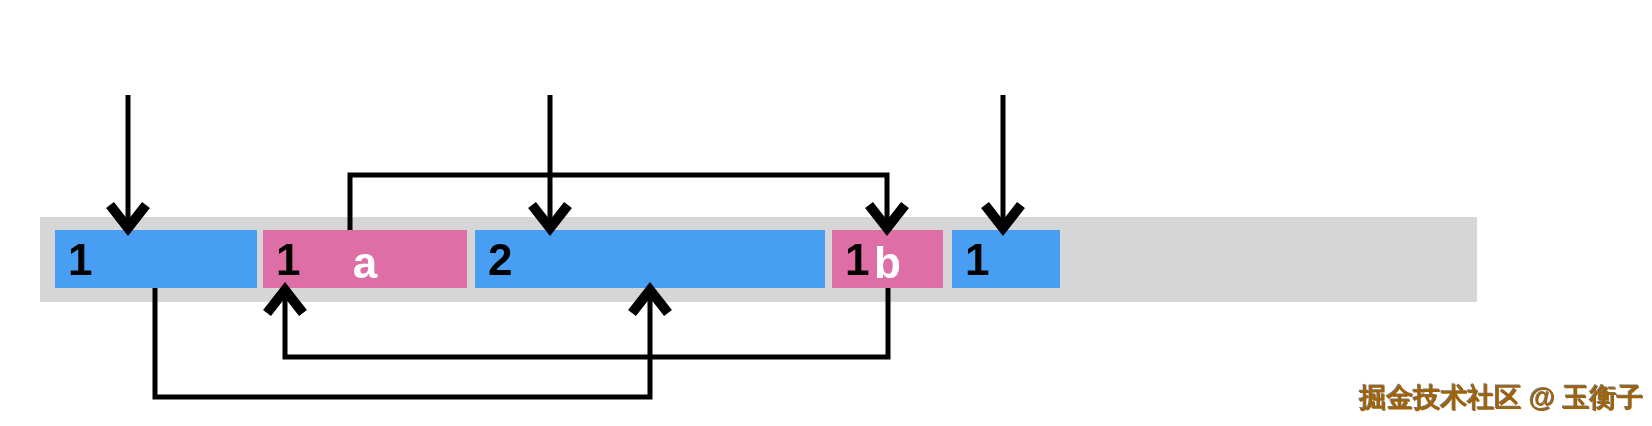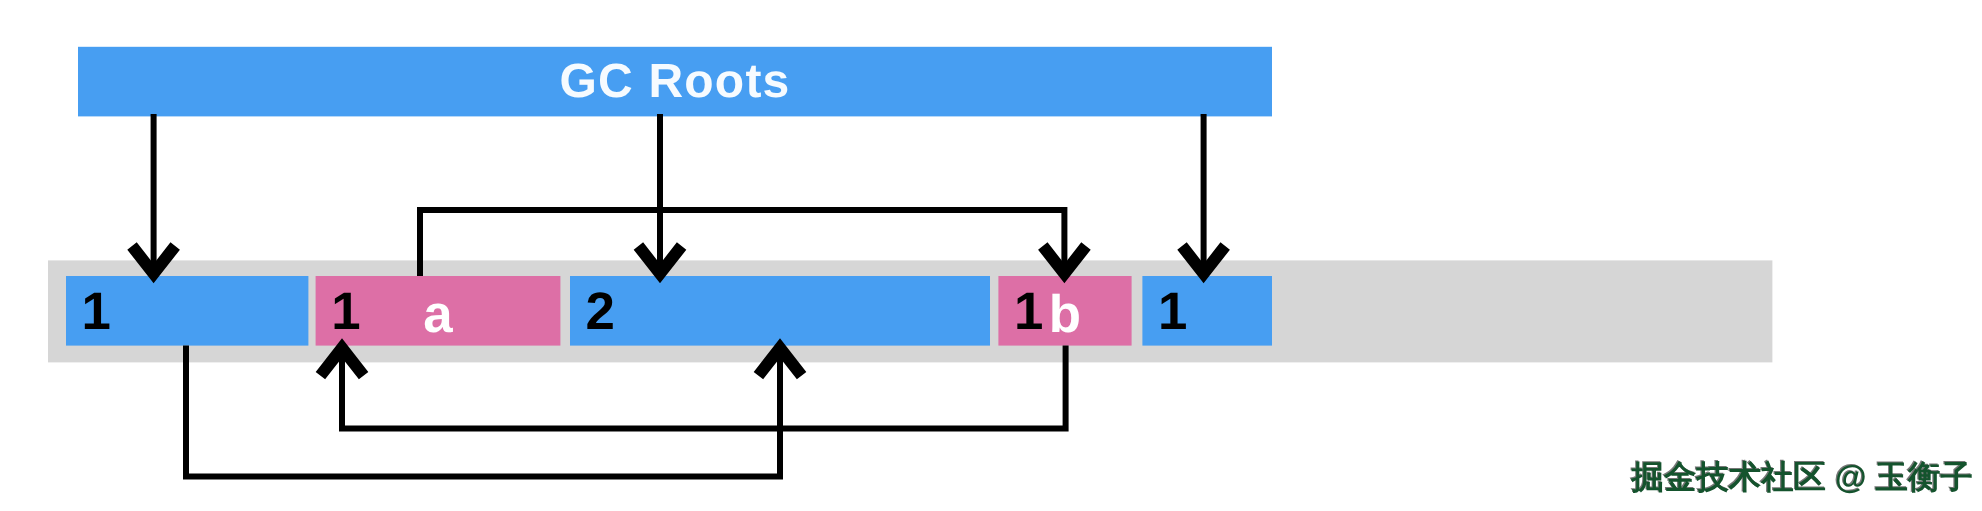--- a/index.html
+++ b/index.html
@@ -74,33 +74,30 @@
     fill: none;
   }
   svg.edges path.shaft { stroke-width: 5px; }
   svg.edges path.head  { stroke-width: 10px; }
   .watermark {
     position: absolute;
     right: 8px;
     bottom: 10px;
     font-size: 27px;
     font-weight: bold;
-    color: #14532d;
+    color: #a16207;
     text-shadow: -1px -1px 0 #777777, 2px 2px 1px #ffffff;
     white-space: nowrap;
   }
 </style>
 </head>
 <body>
 
 <div class="stage">
 
-  <div class="gc-bar">
-    <span class="gc-label">GC Roots</span>
-  </div>
 
   <div class="heap-bar"></div>
 
   <div class="block reachable block-1-left">
     <span class="size">1</span>
   </div>
 
   <div class="block unreachable block-a">
     <span class="size">1</span>
     <span class="letter">a</span>

